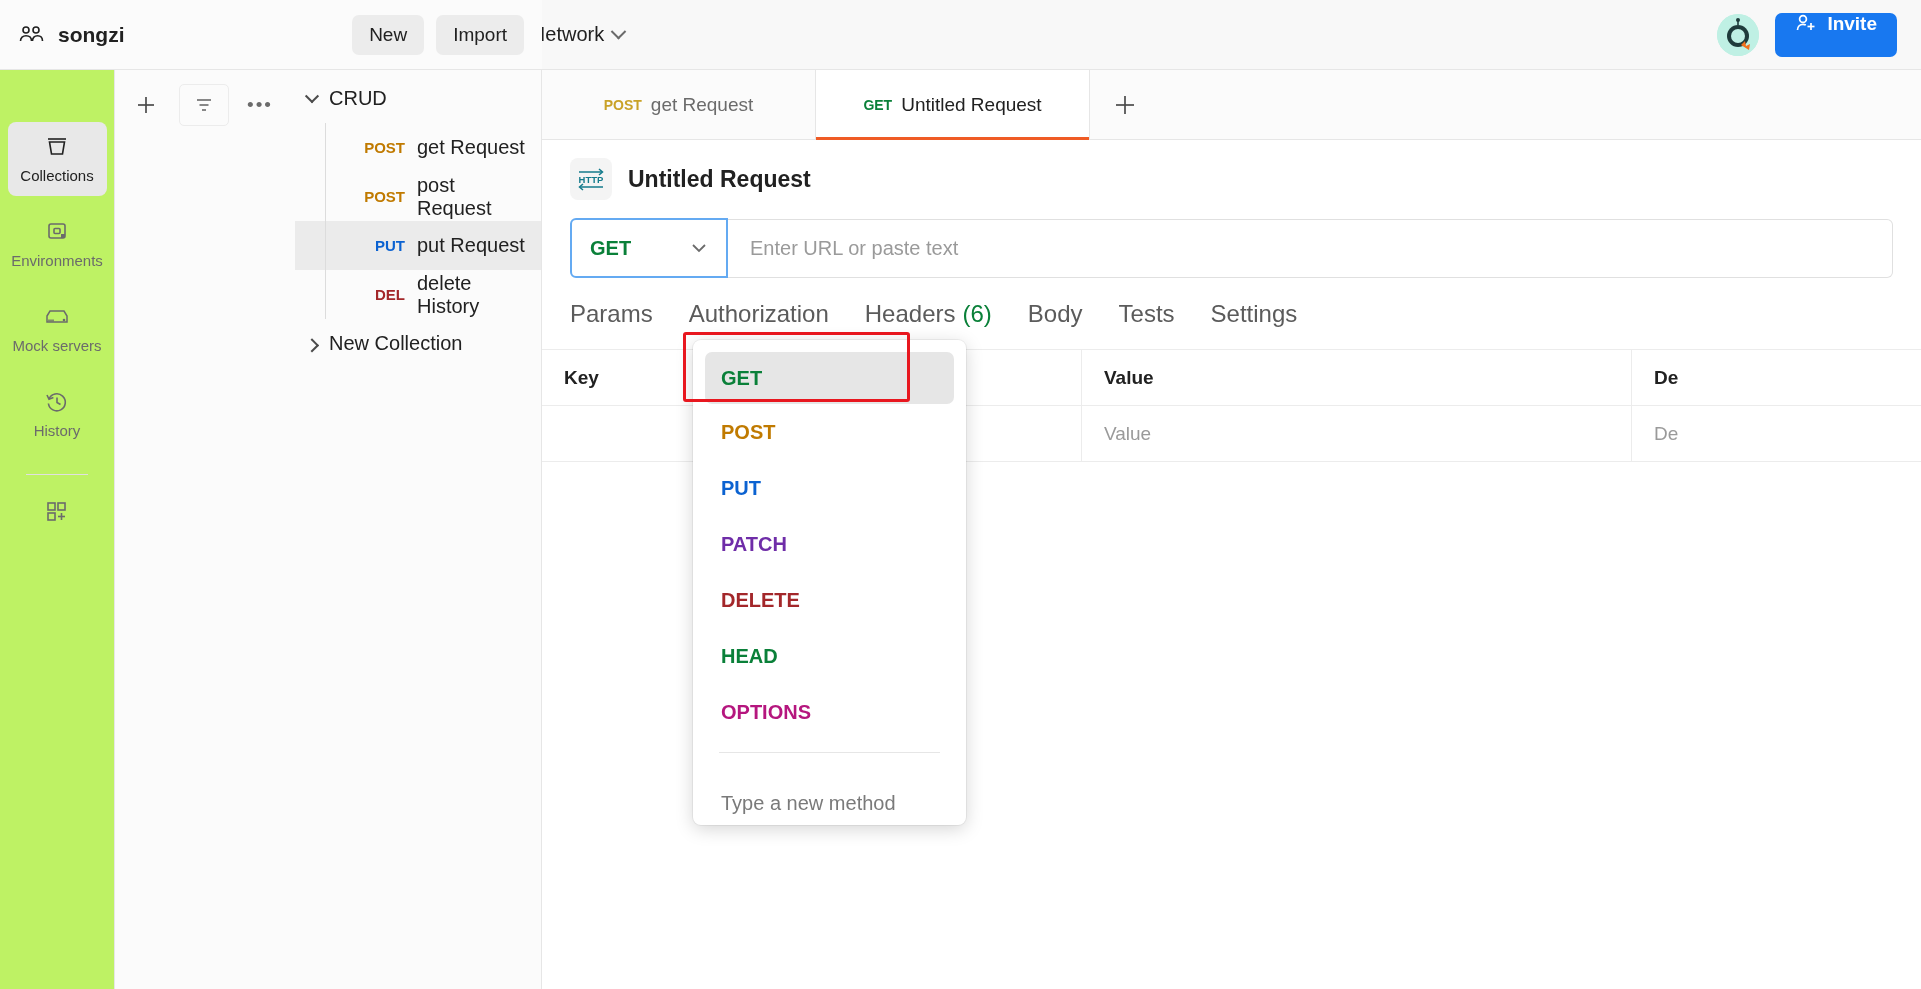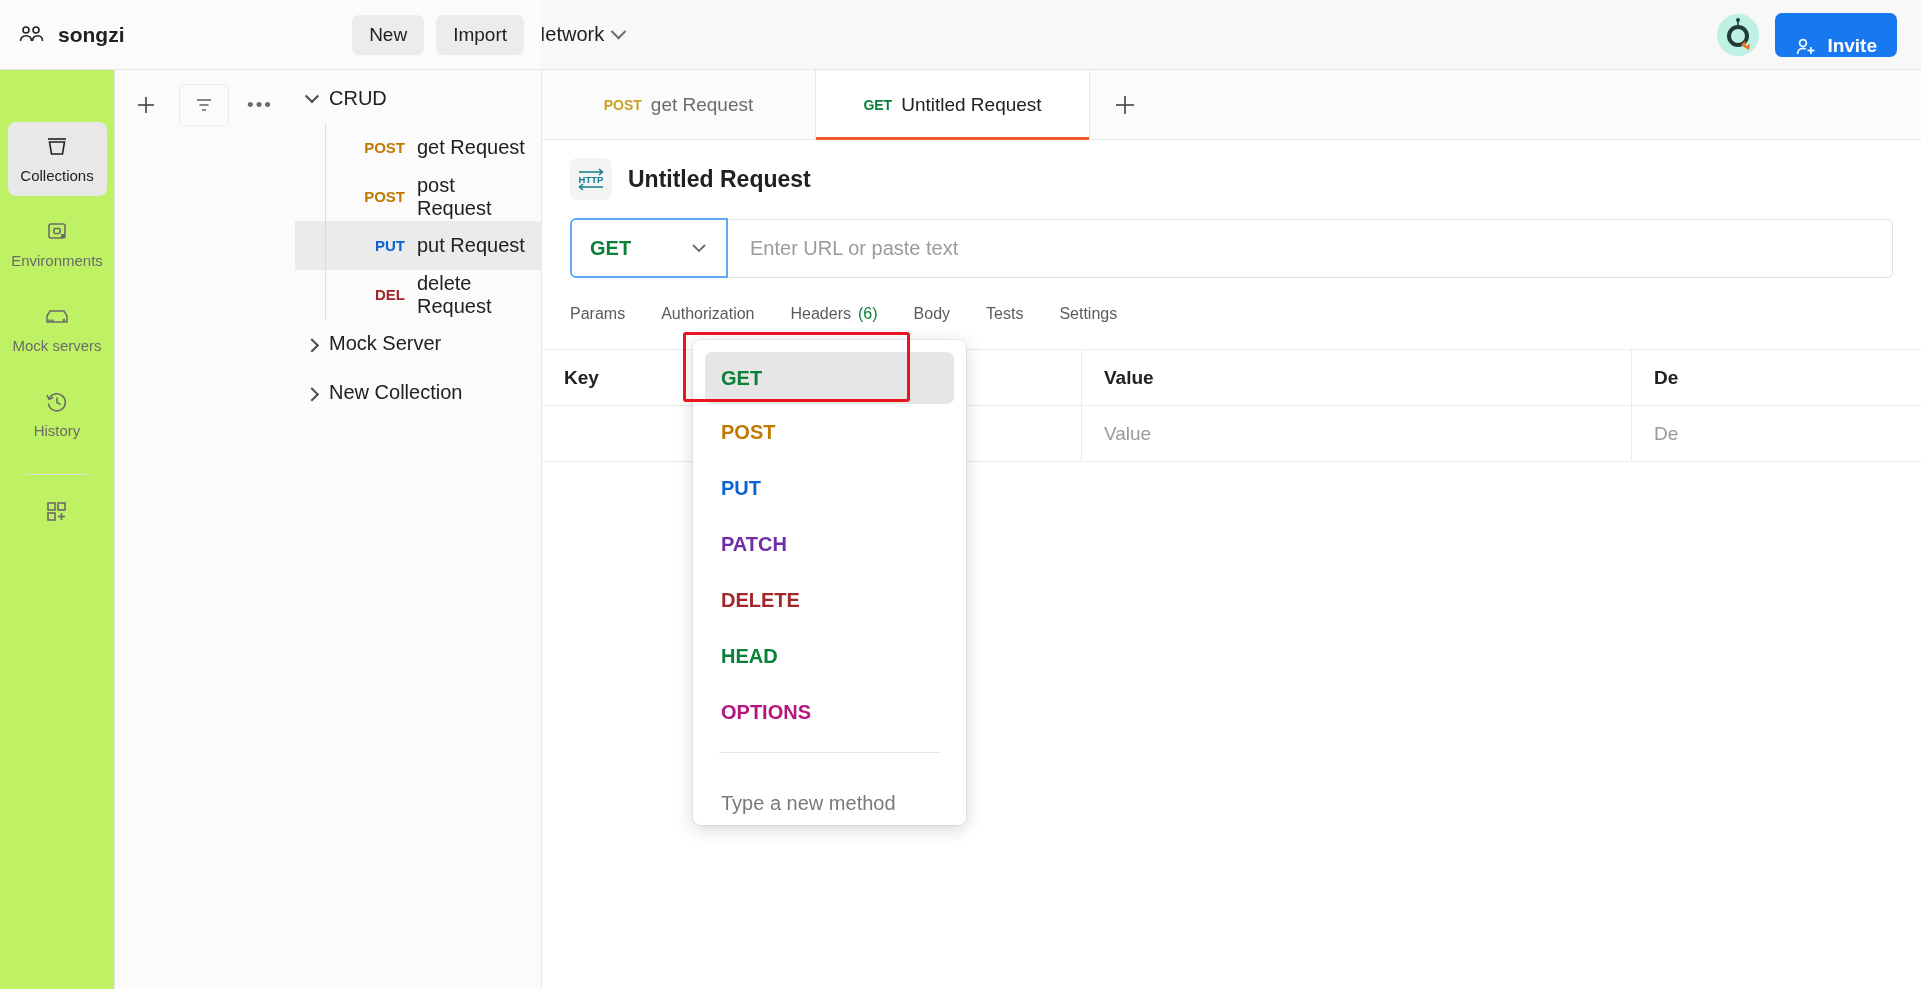--- a/index.html
+++ b/index.html
@@ -33,21 +33,21 @@
     cursor: text; margin-right: 0;
   }
   .search-box .ph { color: #8a8a8a; font-size: 19px; }
   .avatar {
     width: 42px; height: 42px; border-radius: 50%;
     background: #b9f0e0; display: flex; align-items: center; justify-content: center;
     margin-left: 28px; margin-right: 16px; cursor: pointer; position: relative; overflow: hidden;
   }
   .invite-btn {
     height: 44px; background: #1878f0; color: #fff; border-radius: 7px;
-    display: flex; align-items: flex-end; gap: 10px; padding: 0 20px;
+    display: flex; align-items: flex-start; gap: 10px; padding: 0 20px;
     font-size: 19px; font-weight: bold; cursor: pointer; white-space: nowrap;
   }
 
   
   .body { flex: 1; display: flex; min-height: 0; }
 
   
   .rail {
     width: 115px; min-width: 115px; background: #bef264;
     border-right: 1px solid #e6e6e6; display: flex; flex-direction: column;
@@ -133,21 +133,21 @@
     padding: 0 18px; cursor: pointer; position: relative; z-index: 30;
   }
   .method-select .m-label { font-size: 20px; font-weight: bold; color: #0a8039; }
   .url-input {
     flex: 1; height: 59px; border: 1px solid #e0e0e0; border-left: none; border-radius: 0 6px 6px 0;
     display: flex; align-items: center; padding: 0 22px; cursor: text; background: #fff;
   }
   .url-input .ph { color: #9a9a9a; font-size: 20px; }
 
   .sub-tabs { display: flex; align-items: center; gap: 0; padding: 0 28px; height: 72px; border-bottom: 1px solid #ececec; }
-  .sub-tab { font-size: 16px; color: #5b5b5b; padding: 0 18px; height: 72px; display: flex; align-items: center; cursor: pointer; white-space: nowrap; }
+  .sub-tab { font-size: 24px; color: #5b5b5b; padding: 0 18px; height: 72px; display: flex; align-items: center; cursor: pointer; white-space: nowrap; }
   .sub-tab:first-child { padding-left: 0; }
   .sub-tab .count { color: #0a8039; margin-left: 7px; }
 
   .tbl { width: 100%; }
   .tbl-row { display: flex; height: 56px; border-bottom: 1px solid #ececec; align-items: center; }
   .tbl-head { font-weight: bold; color: #212121; font-size: 19px; }
   .tbl-cell { height: 56px; display: flex; align-items: center; padding: 0 22px; border-right: 1px solid #ececec; font-size: 19px; }
   .c-key { width: 540px; flex: 0 0 540px; }
   .c-val { width: 550px; flex: 0 0 550px; }
   .c-desc { flex: 1; border-right: none; }
@@ -363,29 +363,23 @@
           <span>post Request</span>
         </div>
         <div class="tree-row child selected">
           <div class="guide"></div>
           <span class="method-tag" style="color:#0b62d1">PUT</span>
           <span>put Request</span>
         </div>
         <div class="tree-row child">
           <div class="guide"></div>
           <span class="method-tag" style="color:#a3272a">DEL</span>
-          <span>delete Request</span>
-        </div>
-
-        <div class="tree-row">
-          <div class="tw-caret">
-              <span class="caret right"></span>
-            </div>
-          <span>Mock Server</span>
-        </div>
+          <span>delete History</span>
+        </div>
+
         <div class="tree-row">
           <div class="tw-caret">
               <span class="caret right"></span>
             </div>
           <span>New Collection</span>
         </div>
       </div>
     </div>
 
     <div class="main">

